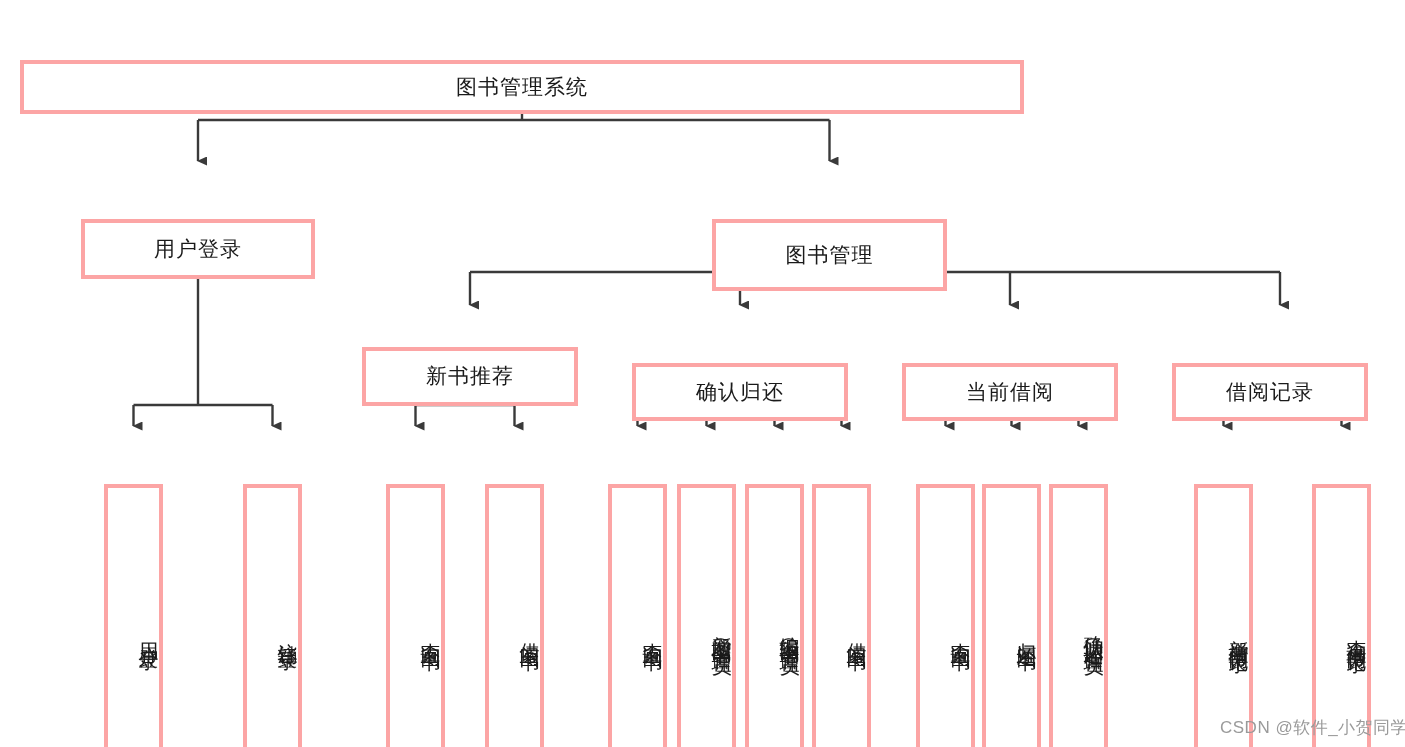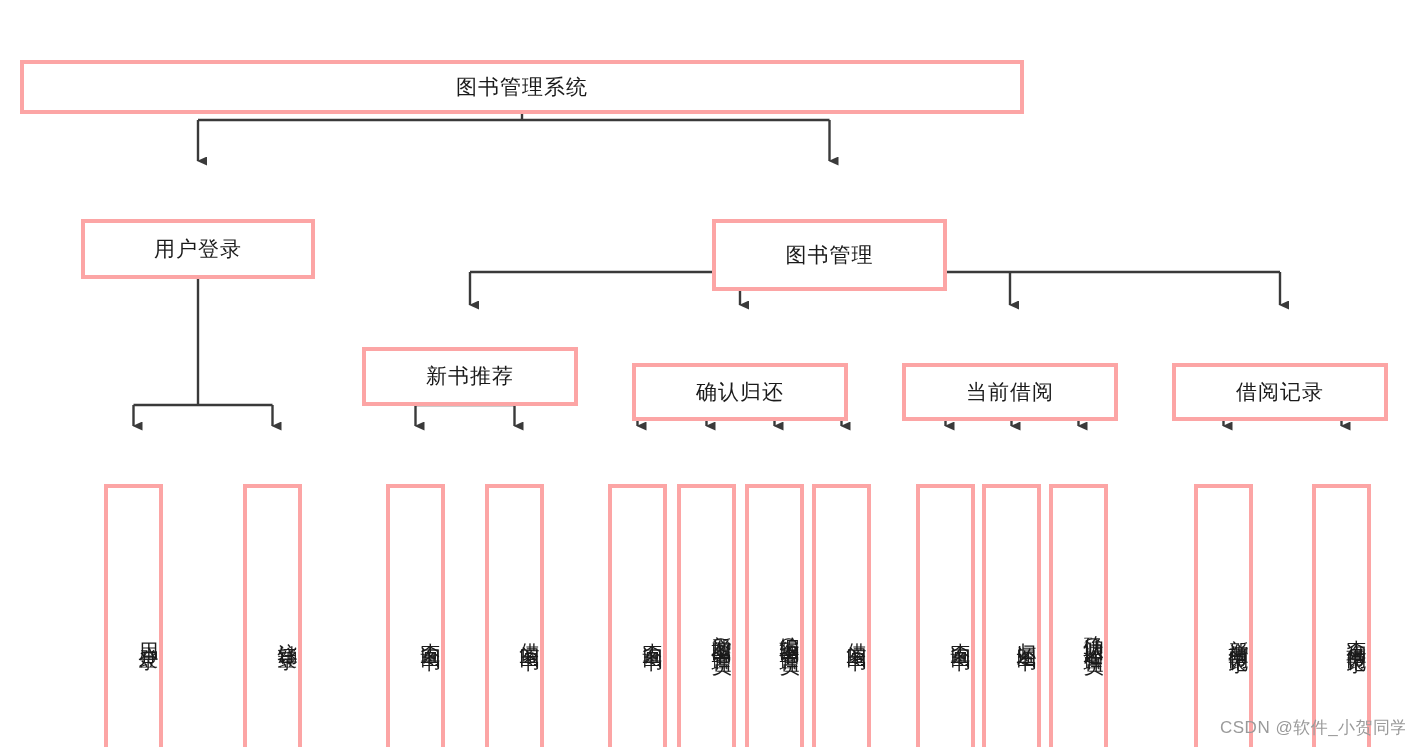--- a/index.html
+++ b/index.html
@@ -124,21 +124,21 @@
     </div>
     <div class="node horizontal" style="left: 362px; top: 300px; width: 216px; height: 59px;">
       <span class="label">新书推荐</span>
     </div>
     <div class="node horizontal" style="left: 632px; top: 316px; width: 216px; height: 58px;">
       <span class="label">确认归还</span>
     </div>
     <div class="node horizontal" style="left: 902px; top: 316px; width: 216px; height: 58px;">
       <span class="label">当前借阅</span>
     </div>
-    <div class="node horizontal" style="left: 1172px; top: 316px; width: 216px; height: 58px;">
+    <div class="node horizontal" style="left: 1172px; top: 316px; width: 196px; height: 58px;">
       <span class="label">借阅记录</span>
     </div>
     <div class="node vertical" style="left: 104px; top: 437px; width: 59px; height: 298px;">
       <span class="label">用户登录</span>
     </div>
     <div class="node vertical" style="left: 243px; top: 437px; width: 59px; height: 298px;">
       <span class="label">注销登录</span>
     </div>
     <div class="node vertical" style="left: 386px; top: 437px; width: 59px; height: 298px;">
       <span class="label">查询图书</span>

